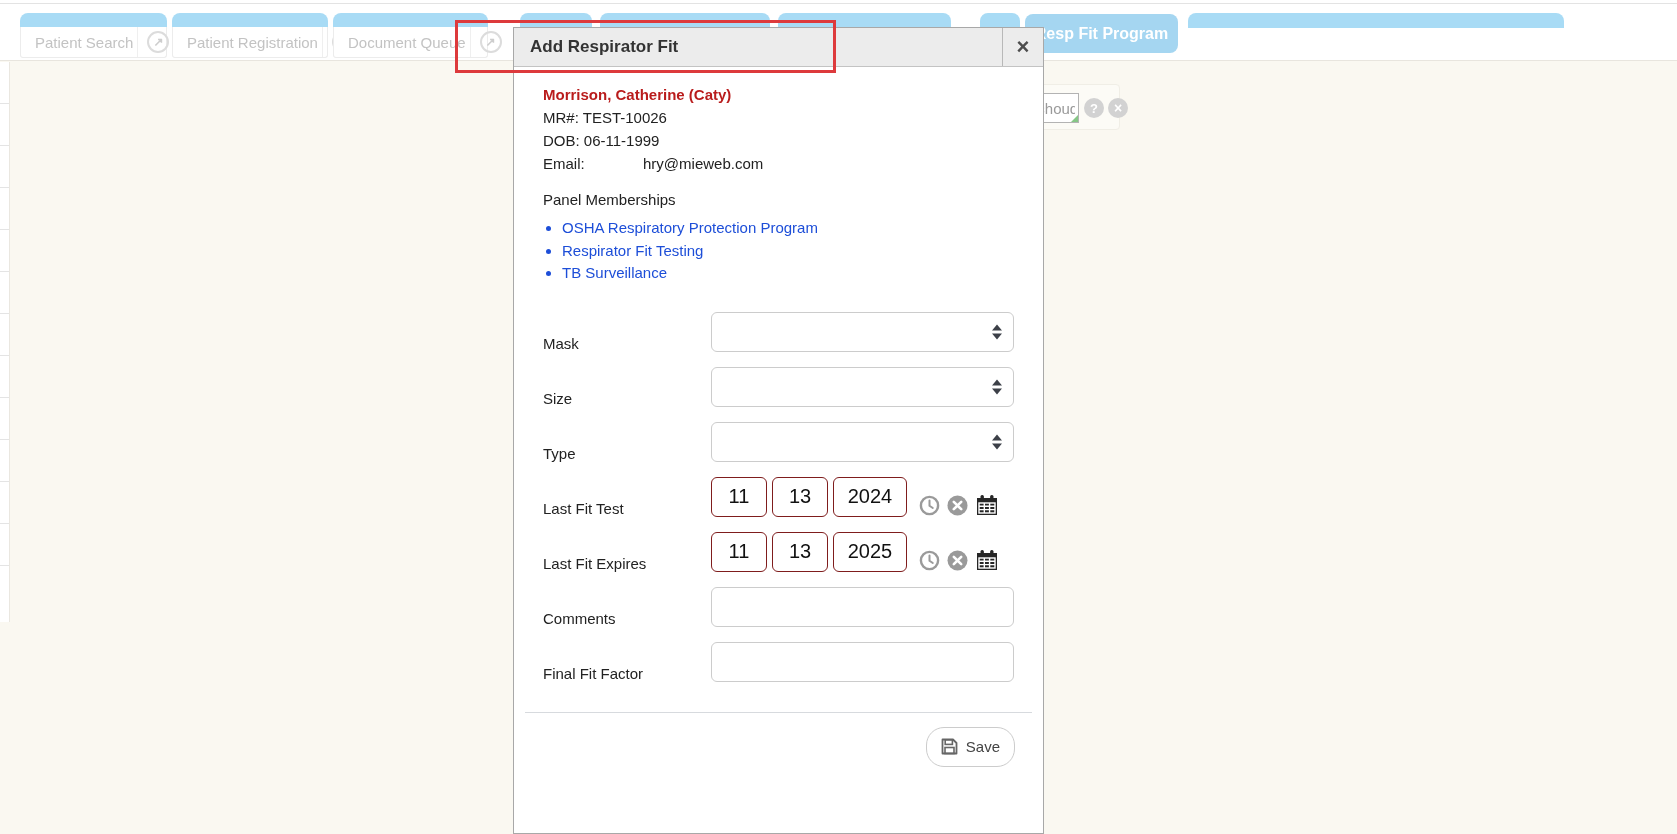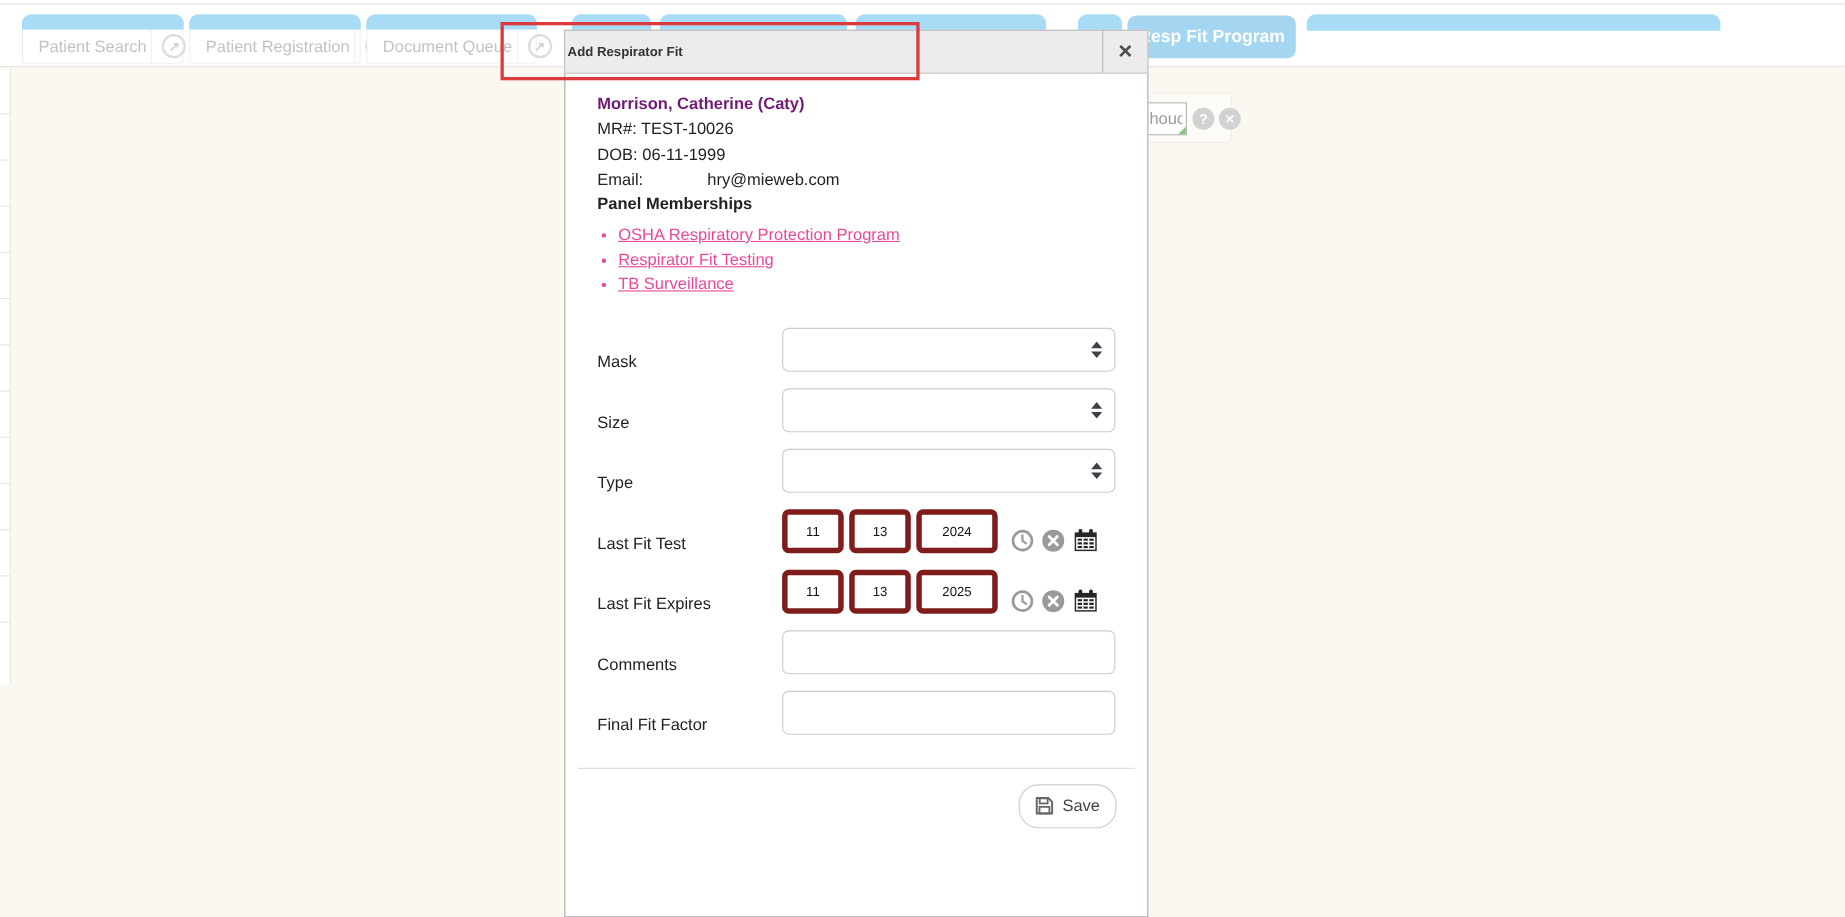--- a/index.html
+++ b/index.html
@@ -42,45 +42,45 @@
                    border-left:7px solid transparent; border-bottom:7px solid #86c786; }
   .mini-circle { width:20px; height:20px; border-radius:50%; background:#d2d2d2; color:#ffffff; font-weight:bold; font-size:13px;
                  display:flex; align-items:center; justify-content:center; position:absolute; top:13px; }
   .mini-help { left:93px; }
   .mini-clear { left:117px; font-size:14px; }
 
   
   .modal { position:absolute; left:513px; top:27px; width:531px; height:807px; background:#ffffff;
            border:1px solid #a8a8a8; z-index:10; }
   .modal-header { position:relative; height:39px; background:#ececec; border-bottom:1px solid #c3c3c3; display:flex; align-items:center; }
-  .modal-title { font-size:12px; font-weight:bold; color:#333333; padding-left:2px; }
+  .modal-title { font-size:17px; font-weight:bold; color:#333333; padding-left:16px; }
   .modal-close { position:absolute; right:0; top:0; width:41px; height:38px; border-left:1px solid #b8b8b8;
                  display:flex; align-items:center; justify-content:center; font-size:22px; font-weight:bold; color:#4d4d4d; cursor:pointer; }
   .modal-body { padding:17px 28px 0 29px; }
 
-  .patient-name { font-size:15px; font-weight:bold; color:#701a75; line-height:22px; }
+  .patient-name { font-size:15px; font-weight:bold; color:#b91c1c; line-height:22px; }
   .patient-line { font-size:15px; color:#222; line-height:23px; }
   .email-label { display:inline-block; width:100px; }
 
-  .panel-heading { font-size:15px; font-weight:bold; color:#222; line-height:22px; }
+  .panel-heading { font-size:15px; font-weight:normal; color:#222; margin-top:14px; line-height:22px; }
   .panel-list { margin:6px 0 0 19px; }
-  .panel-list li { font-size:15px; color:#ec4899; line-height:22.5px;text-decoration:underline; }
+  .panel-list li { font-size:15px; color:#1d4ed8; line-height:22.5px; }
 
   .form-area { margin-top:27px; }
   .form-row { display:flex; align-items:flex-end; height:40px; margin-bottom:15px; }
   .form-label { width:168px; font-size:15px; color:#222; }
   .control-select { position:relative; width:303px; height:40px; border:1px solid #cccccc; border-radius:6px; background:#fff; cursor:pointer; }
   .sel-arrows { position:absolute; right:11px; top:50%; transform:translateY(-50%); display:flex; flex-direction:column; gap:3px; }
   .sel-arrows .up { width:0;height:0;border-left:5px solid transparent;border-right:5px solid transparent;border-bottom:6px solid #3c4048; }
   .sel-arrows .dn { width:0;height:0;border-left:5px solid transparent;border-right:5px solid transparent;border-top:6px solid #3c4048; }
   .control-input { width:303px; height:40px; border:1px solid #cccccc; border-radius:6px; background:#fff;
                    font-family:"Liberation Sans",sans-serif; font-size:15px; padding:0 10px; color:#222; }
 
-  .date-box { height:40px; border:5px solid #7f1d1d; border-radius:6px; background:#fff; text-align:center;
-              font-family:"Liberation Sans",sans-serif; font-size:12px; color:#111; }
+  .date-box { height:40px; border:1px solid #7f1d1d; border-radius:6px; background:#fff; text-align:center;
+              font-family:"Liberation Sans",sans-serif; font-size:20px; color:#111; }
   .date-mm, .date-dd { width:56px; margin-right:5px; }
   .date-yy { width:74px; }
   .date-icons { display:flex; align-items:center; gap:7px; margin-left:12px; }
   .icon-btn { display:flex; align-items:center; justify-content:center; cursor:pointer; }
 
   .footer-line { border:none; border-top:1px solid #d7dade; margin:30px -17px 0 -18px; }
   .save-row { display:flex; justify-content:flex-end; margin-top:14px; }
   .save-btn { display:flex; align-items:center; gap:8px; height:40px; padding:0 14px; background:#ffffff;
               border:1px solid #cccccc; border-radius:18px; font-size:15px; color:#444; cursor:pointer;
               font-family:"Liberation Sans",sans-serif; }

